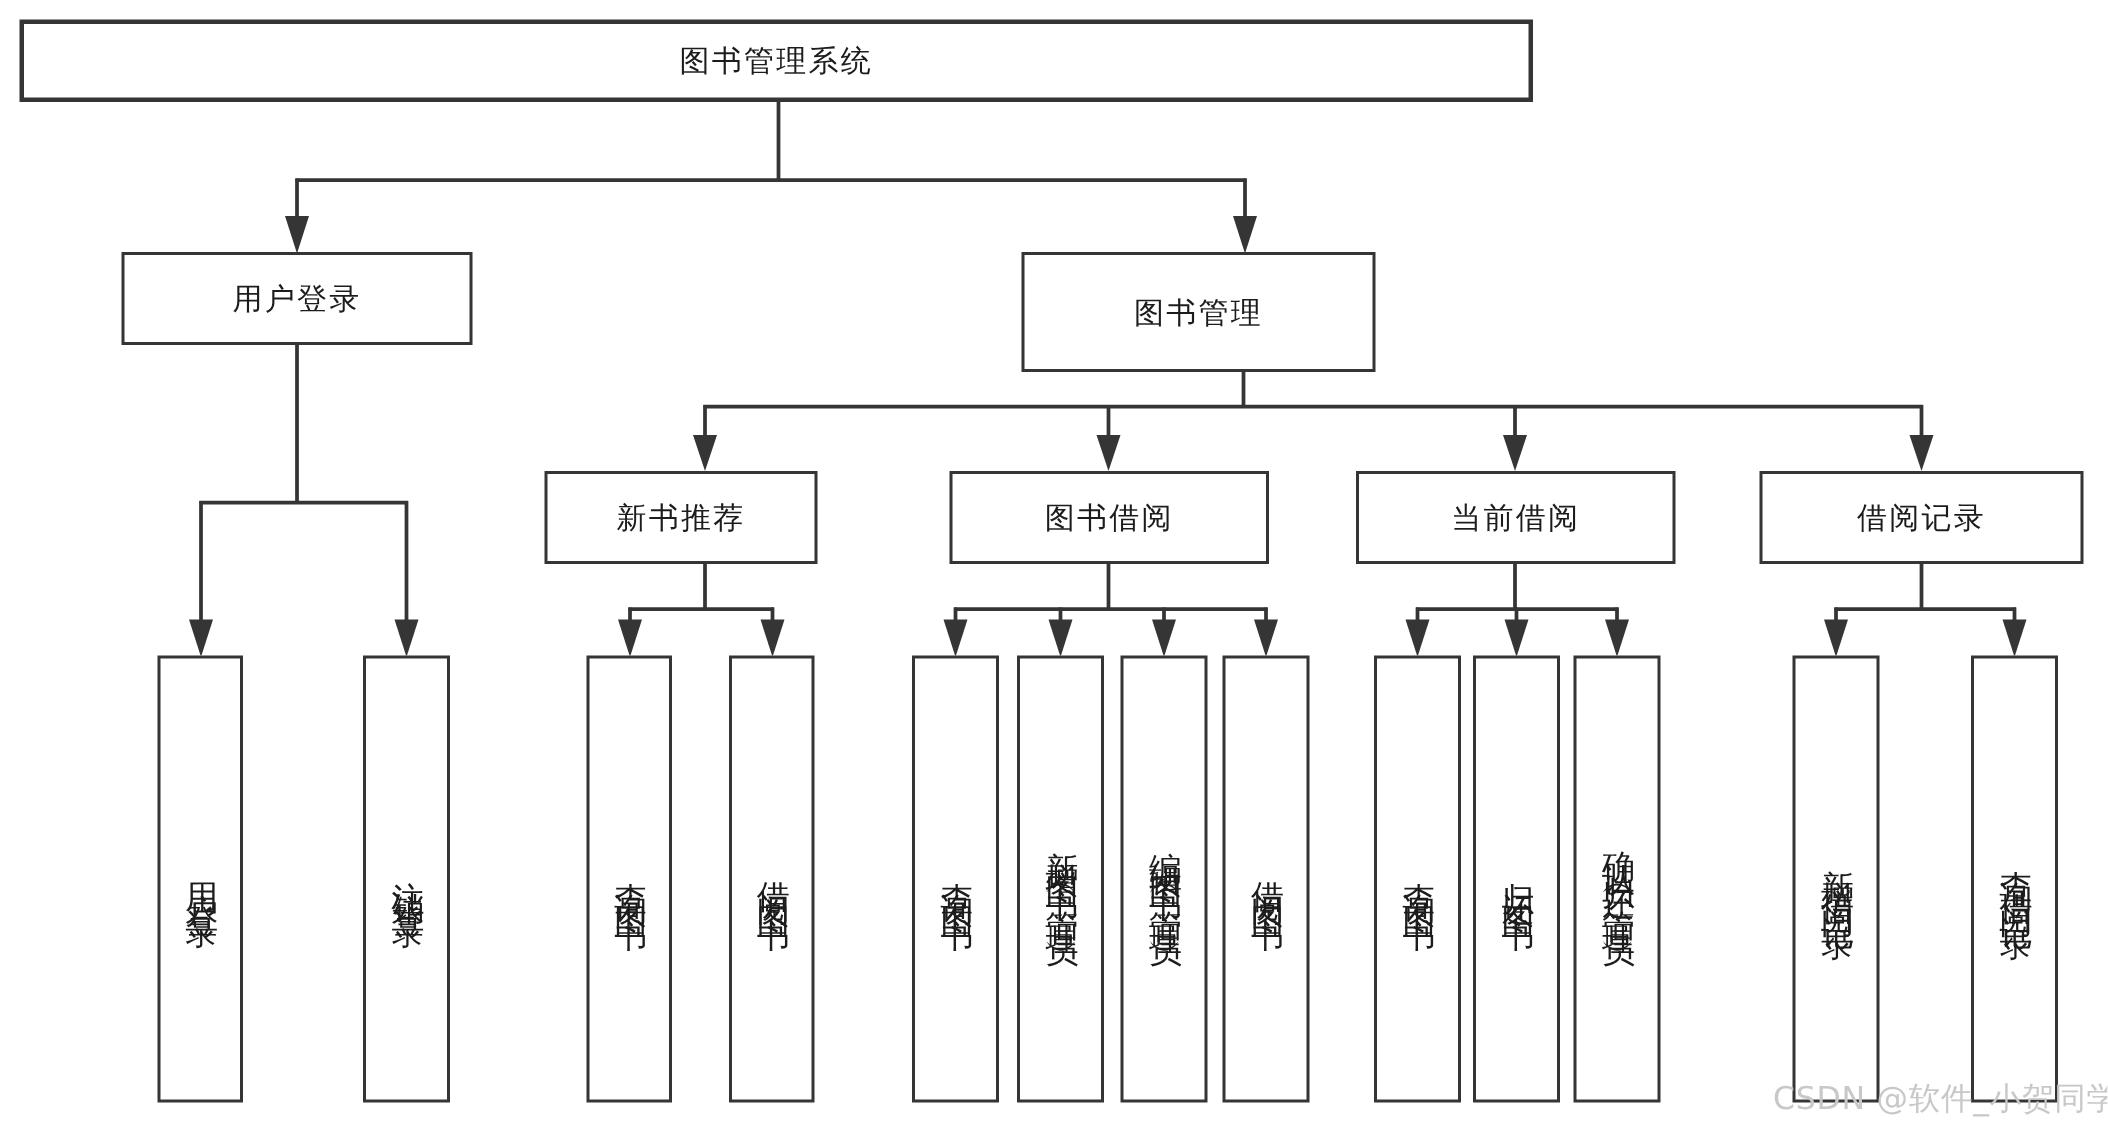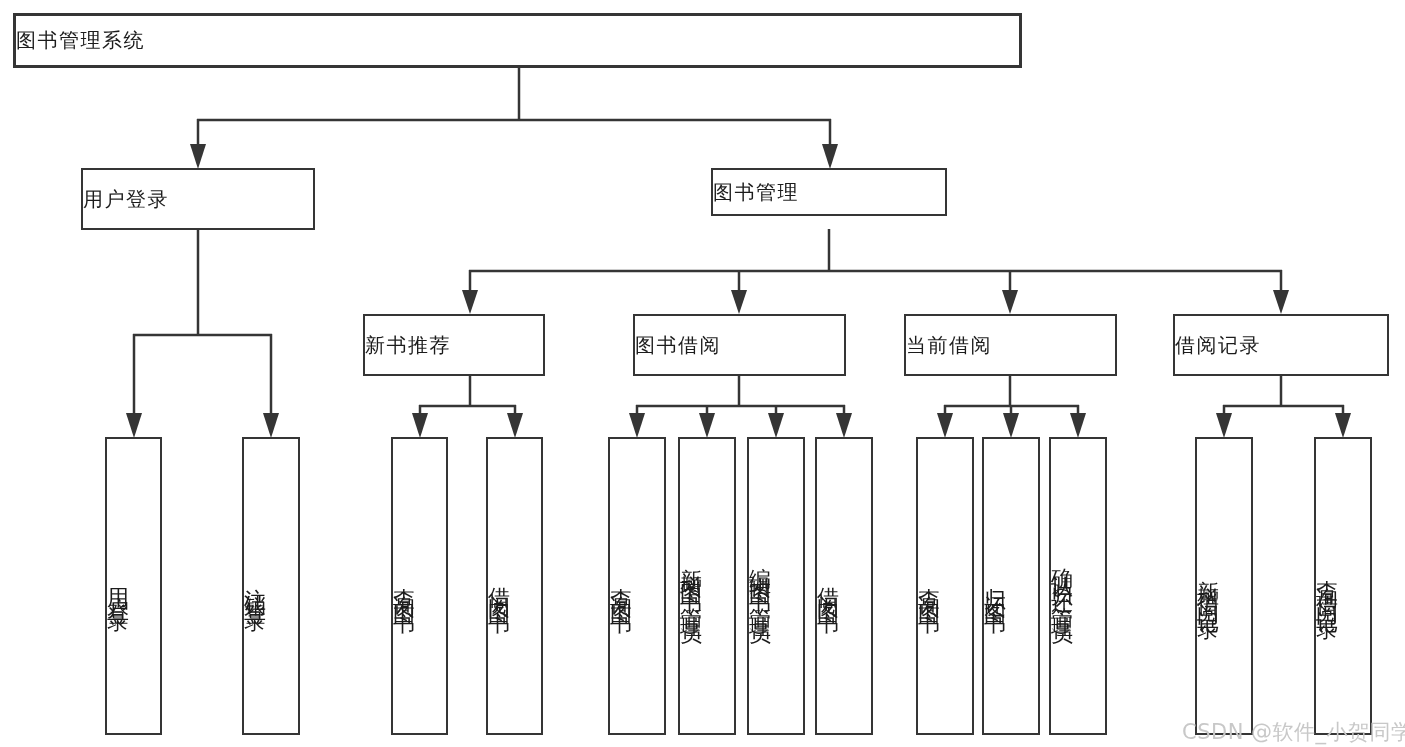--- a/index.html
+++ b/index.html
@@ -20,21 +20,21 @@
   }
   .wires { position: absolute; left: 0; top: 0; pointer-events: none; }
   .cl { stroke: var(--line); stroke-width: 2.5; }
   .ah { fill: var(--line); stroke: none; }
   .box {
     position: absolute;
     border: 2.5px solid var(--line);
     background: #ffffff;
     display: flex;
     align-items: center;
-    justify-content: flex-start;
+    justify-content: center;
   }
   .h .lbl {
     font-size: 20px;
     letter-spacing: 1.5px;
     white-space: nowrap;
   }
   .v .vlbl {
     writing-mode: vertical-rl;
     text-orientation: mixed;
     font-size: 22px;
@@ -133,21 +133,21 @@
     </g>
   </svg>
 
   <div class="box h" style="left:13px;top:13px;width:1009px;height:55px;border-width:3px">
     <span class="lbl">图书管理系统</span>
   </div>
 
   <div class="box h" style="left:81px;top:168px;width:234px;height:62px">
     <span class="lbl">用户登录</span>
   </div>
-  <div class="box h" style="left:711px;top:168px;width:236px;height:48px">
+  <div class="box h" style="left:681px;top:168px;width:236px;height:80px">
     <span class="lbl">图书管理</span>
   </div>
 
   <div class="box h" style="left:363px;top:314px;width:182px;height:62px">
     <span class="lbl">新书推荐</span>
   </div>
   <div class="box h" style="left:904px;top:314px;width:213px;height:62px">
     <span class="lbl">当前借阅</span>
   </div>
   <div class="box h" style="left:633px;top:314px;width:213px;height:62px">

